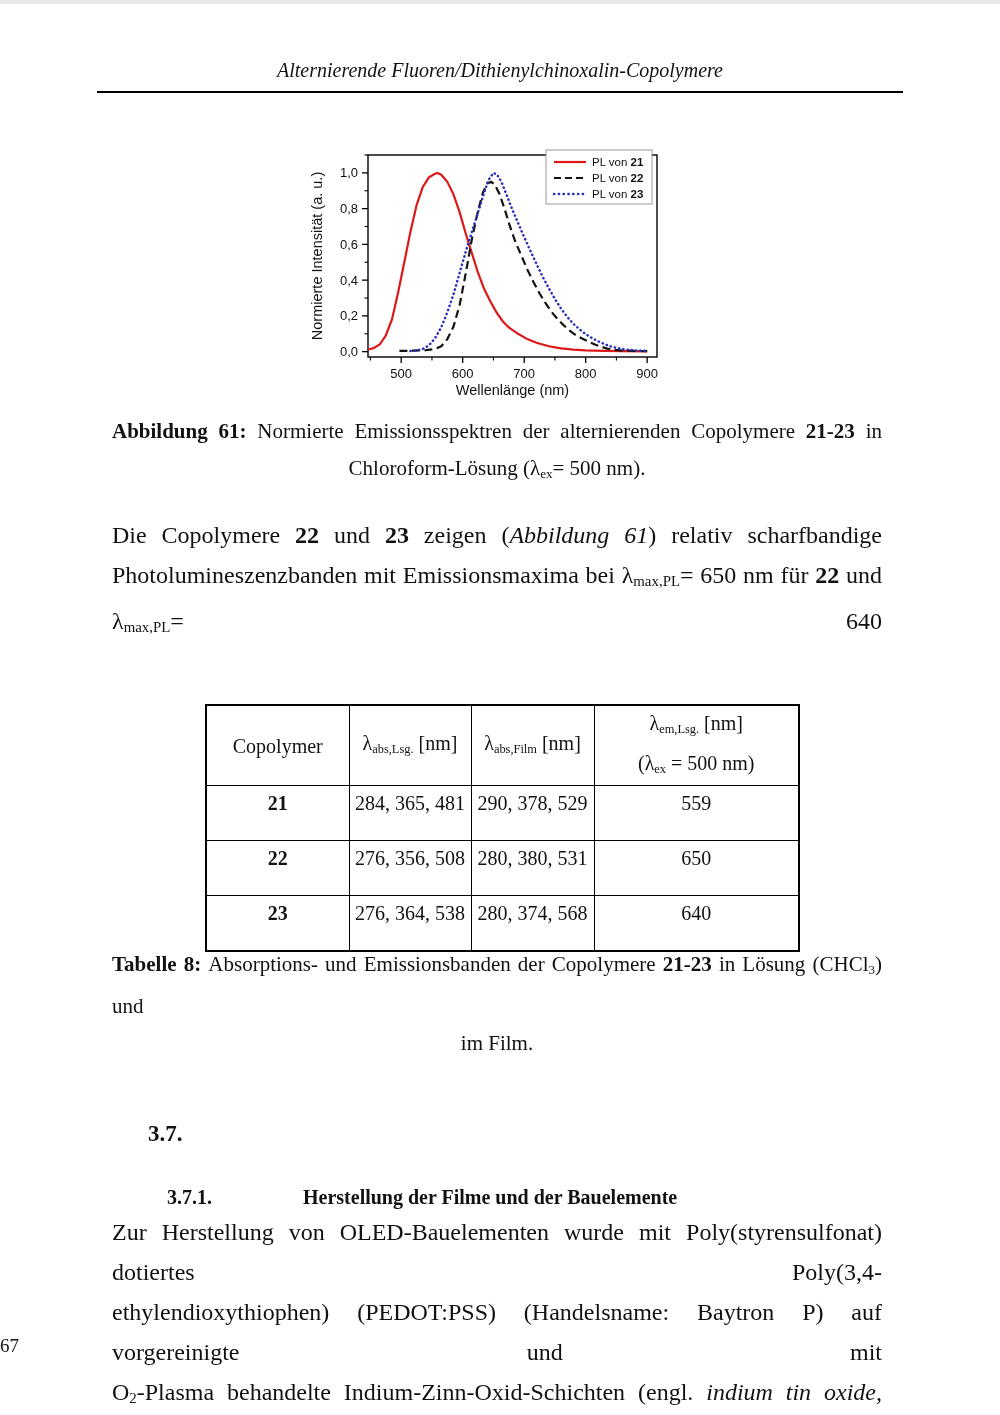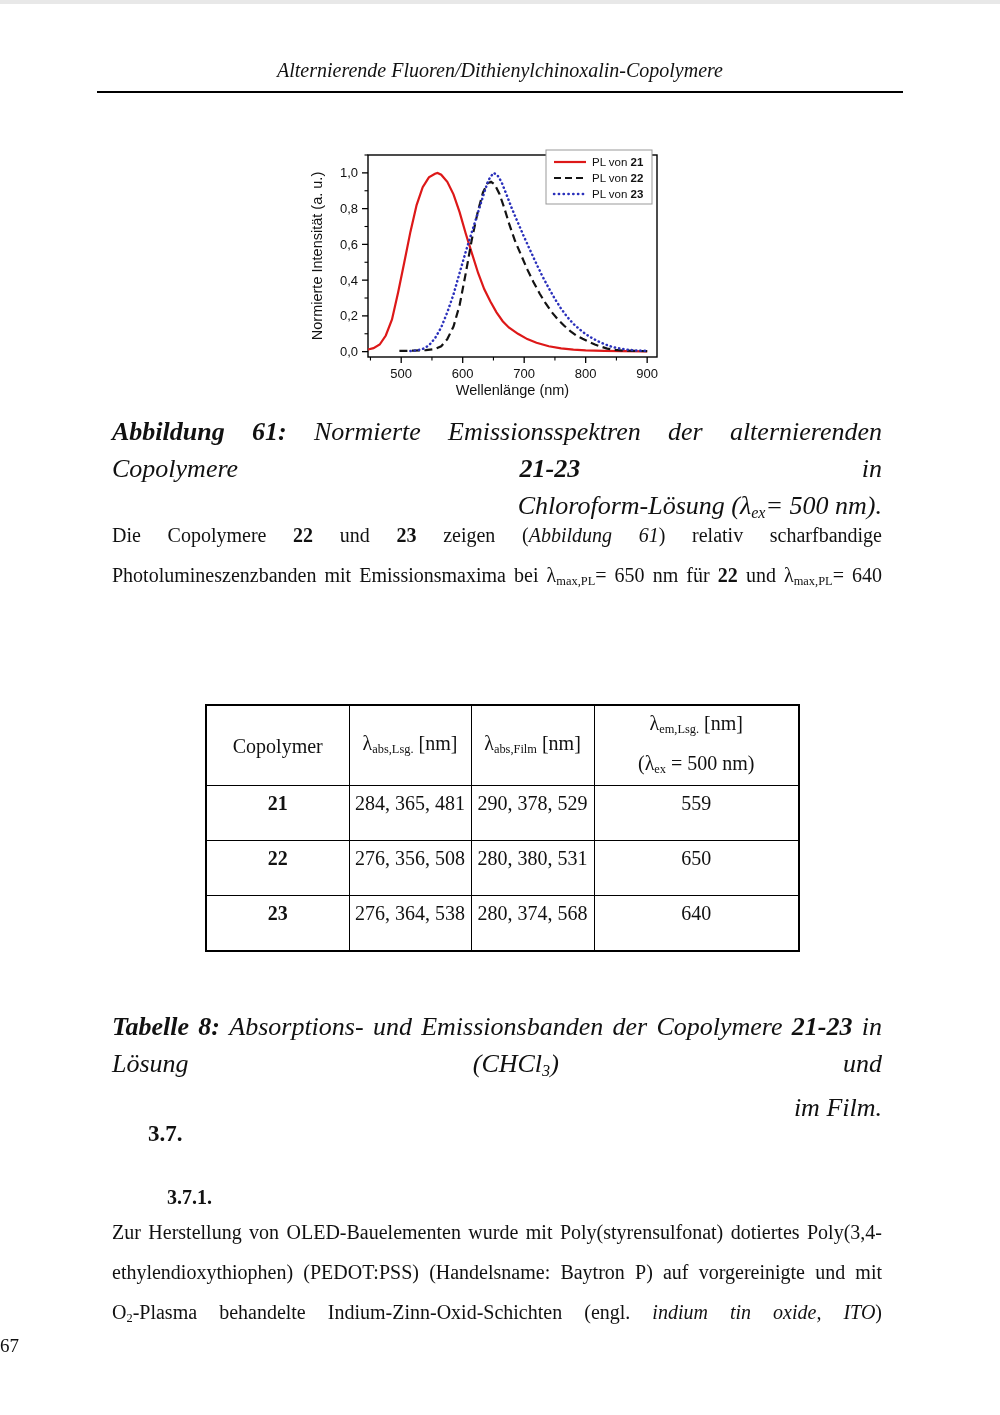--- a/index.html
+++ b/index.html
@@ -8,33 +8,33 @@
   .b{font-weight:bold;}
   .i{font-style:italic;}
   .sub{font-size:0.62em;vertical-align:-0.22em;letter-spacing:0;}
   .abs{position:absolute;}
   #header-title{top:55px;left:0;width:1000px;text-align:center;font-size:20px;font-style:italic;}
   #header-rule{top:87px;left:97px;width:806px;height:2px;background:#000;}
   #chart-wrap{left:300px;top:133px;width:382px;height:274px;}
   text.tick{font:13px "Liberation Sans",sans-serif;fill:#111;}
   text.axlabel{font:14.5px "Liberation Sans",sans-serif;fill:#111;}
   text.legend{font:11.5px "Liberation Sans",sans-serif;fill:#111;}
-  .textblock{left:112px;width:770px;font-size:20px;line-height:40px;}
-  .caption{left:112px;width:770px;font-size:26px;line-height:37px;font-style:italic;}
+  .textblock{left:112px;width:770px;font-size:24px;line-height:40px;}
+  .caption{left:112px;width:770px;font-size:21px;line-height:37px;}
   .jline{text-align:justify;text-align-last:justify;}
-  .lline{text-align:right;}
+  .lline{text-align:center;}
   #fig-caption{top:409px;}
   #para1{top:511px;}
   #tbl{left:205px;top:700px;border-collapse:collapse;border:2px solid #000;
        font-size:20px;table-layout:fixed;}
   #tbl td,#tbl th{border:1px solid #000;text-align:center;padding:0;}
   #tbl th{font-weight:normal;height:76px;vertical-align:middle;line-height:34px;}
   #tbl td{height:48px;vertical-align:top;padding-top:6px;}
   #tbl td.rowlabel{font-weight:bold;}
-  #tbl-caption{top:1004px;}
+  #tbl-caption{top:942px;}
   #h1{top:1117px;left:148px;font-size:23px;font-weight:bold;display:flex;flex-direction:column;}
   #h1 .num{width:65px;}
   #h2{top:1182px;left:167px;font-size:20px;font-weight:bold;display:flex;}
   #h2 .num{width:136px;}
   #para2{top:1208px;}
   #page-number{top:1331px;left:0;width:1000px;font-size:19px;}
 </style>
 </head>
 <body>
 
@@ -146,20 +146,21 @@
     <div class="jline"><span class="b">Tabelle 8: </span><span>Absorptions- und Emissionsbanden der Copolymere </span><span class="b">21-23</span><span> in Lösung (CHCl</span><span class="sub">3</span><span>) und</span></div>
     <div class="lline"><span>im Film.</span></div>
   </div>
 
   <div id="h1" class="abs">
     <span class="num">3.7.</span>
   </div>
 
   <div id="h2" class="abs">
     <span class="num">3.7.1.</span>
+    <span>Herstellung der Filme und der Bauelemente</span>
   </div>
 
   <div id="para2" class="abs textblock">
     <div class="jline"><span>Zur Herstellung von OLED-Bauelementen wurde mit Poly(styrensulfonat) dotiertes Poly(3,4-</span></div>
     <div class="jline"><span>ethylendioxythiophen) (PEDOT:PSS) (Handelsname: Baytron P) auf vorgereinigte und mit</span></div>
     <div class="jline"><span>O</span><span class="sub">2</span><span>-Plasma behandelte Indium-Zinn-Oxid-Schichten (engl. </span><span class="i">indium tin oxide, ITO</span><span>)</span></div>
   </div>
 
   <div id="page-number" class="abs">67</div>
 

